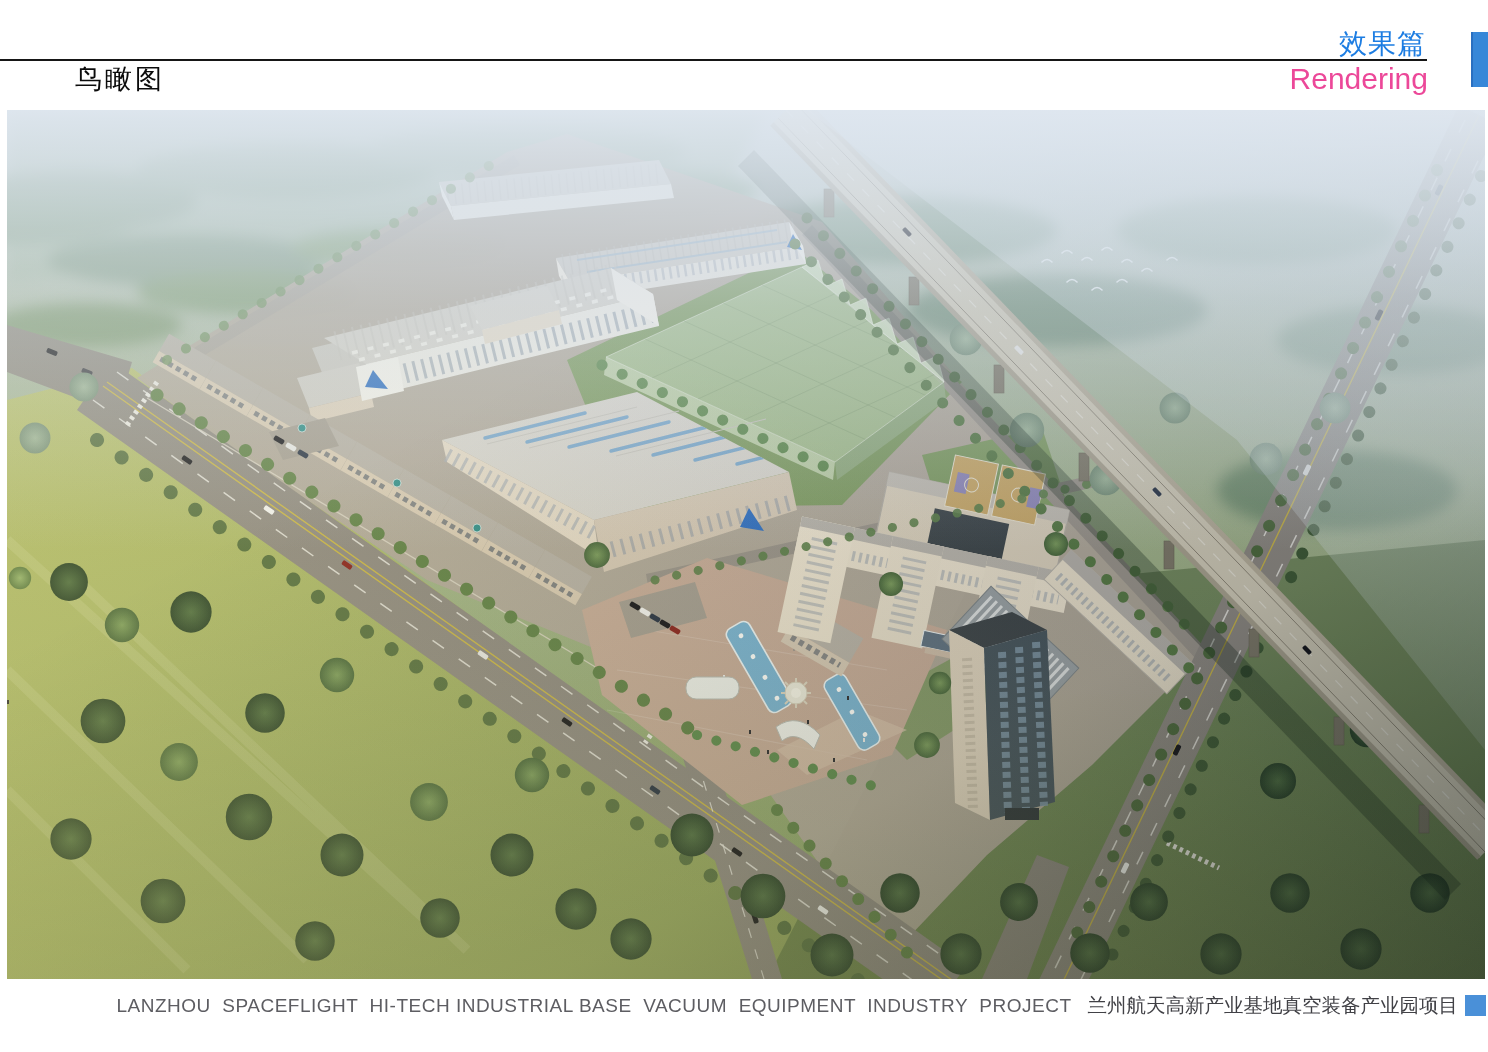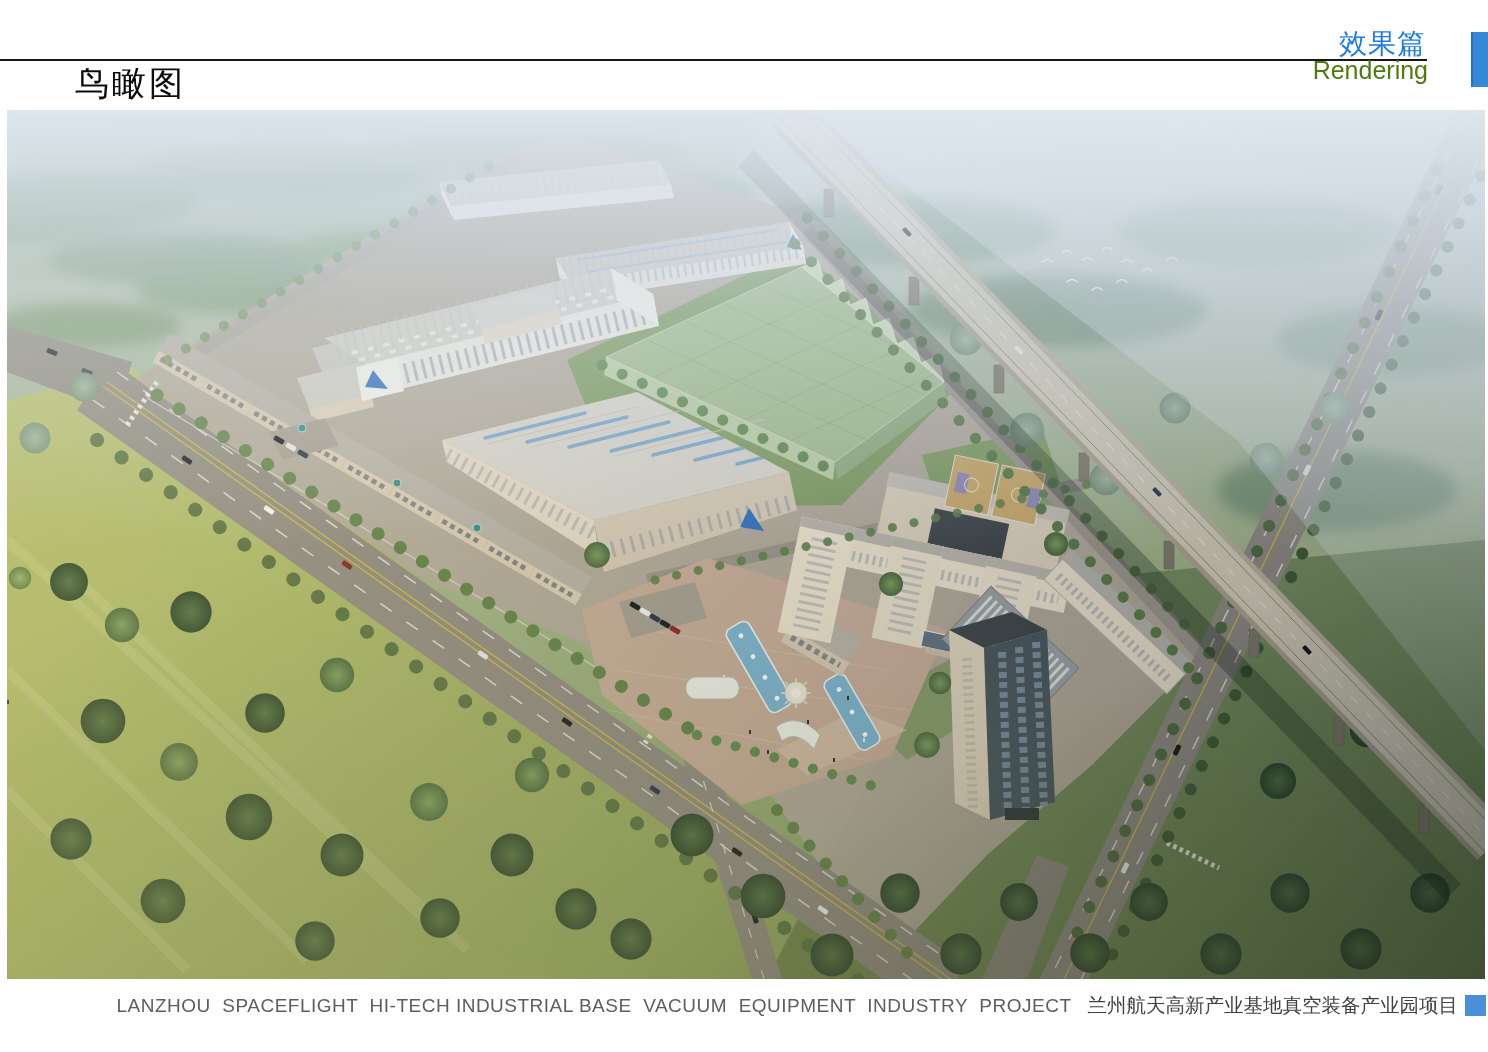--- a/index.html
+++ b/index.html
@@ -1,23 +1,23 @@
 <!DOCTYPE html>
 <html><head>
 <meta charset="utf-8">
 <style>
   html,body{margin:0;padding:0;background:#ffffff;}
   .page{position:relative;width:1488px;height:1052px;background:#ffffff;overflow:hidden;
         font-family:"Liberation Sans","DejaVu Sans",sans-serif;border-radius:30px;}
   
   .hdr-rule{position:absolute;left:0;top:59px;width:1427px;height:2px;background:#161616;}
   .hdr-zh{position:absolute;top:25px;right:62px;font-size:28px;letter-spacing:1px;color:#1d7de2;white-space:pre;}
-  .hdr-en{position:absolute;top:56px;right:60px;font-size:25px;color:#4d7c0f;white-space:pre;}
+  .hdr-en{position:absolute;top:62px;right:60px;font-size:30px;color:#ec4899;white-space:pre;}
   .hdr-bar{position:absolute;top:32px;right:0;width:15px;height:55px;background:#3787d8;border-left:2px solid #2a6fc0;}
-  .pg-title{position:absolute;top:61px;left:75px;font-size:34px;letter-spacing:3px;color:#0b0b0b;white-space:pre;}
+  .pg-title{position:absolute;top:61px;left:75px;font-size:27px;letter-spacing:3px;color:#0b0b0b;white-space:pre;}
   
   .shot{position:absolute;left:7px;top:110px;width:1478px;height:869px;background:#a9b8ab;overflow:hidden;}
   .shot svg{display:block;}
   
   .foot{position:absolute;top:992px;right:2px;display:flex;align-items:center;}
   .cap-en{font-size:19px;color:#5d5d62;letter-spacing:.5px;white-space:pre;}
   .cap-zh{font-size:19.5px;color:#414146;margin-left:16px;white-space:pre;}
   .cap-sq{width:21px;height:21px;background:#4a90d8;margin-left:7px;}
 </style>
 </head>

